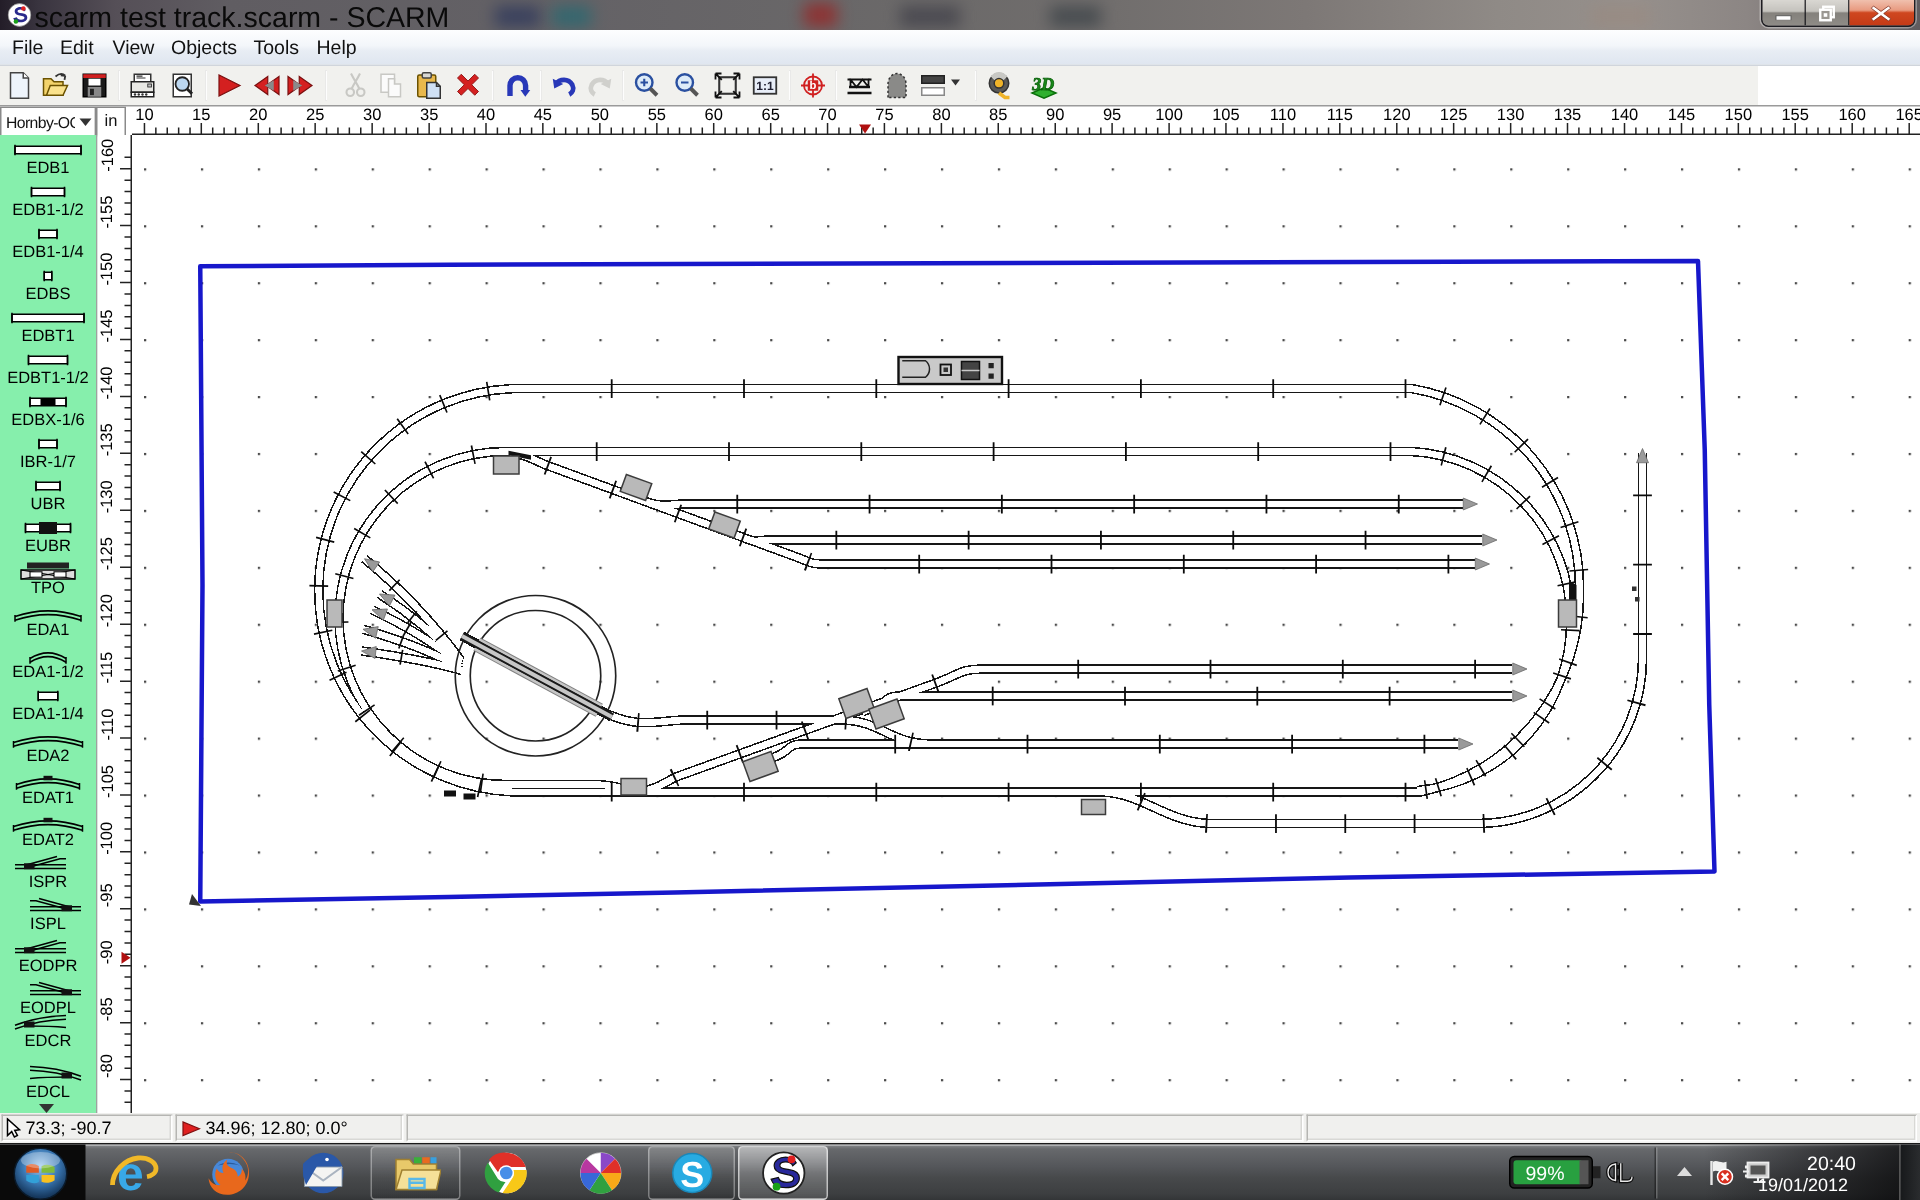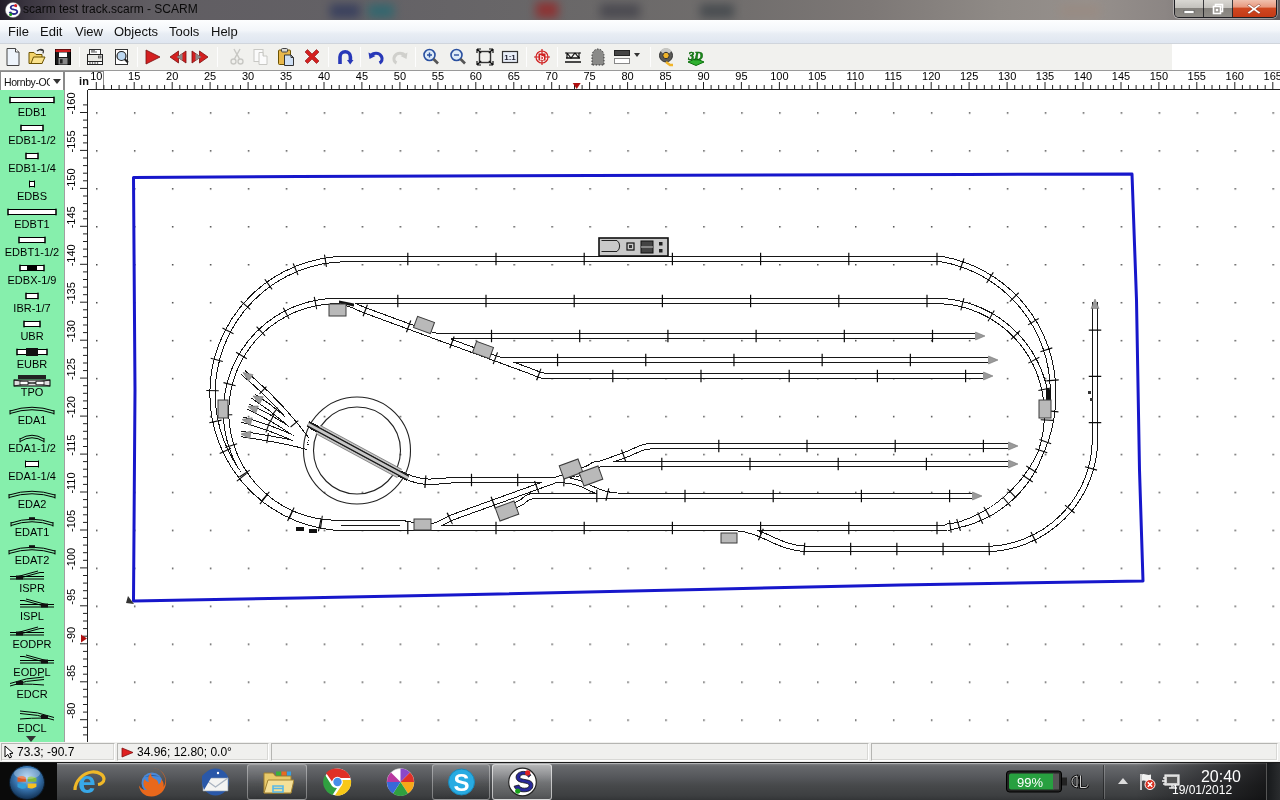--- a/index.html
+++ b/index.html
@@ -1,31 +1,31 @@
 <!DOCTYPE html>
 <html><head><meta charset="utf-8"><style>
 *{margin:0;padding:0;box-sizing:border-box}
 html,body{width:1280px;height:800px;overflow:hidden;font-family:"Liberation Sans",sans-serif;background:#fff}
 #titlebar{position:absolute;left:0;top:0;width:1280px;height:20px;background:linear-gradient(90deg,#231d28 0%,#39343f 2%,#554f57 6%,#605d62 12%,#646266 30%,#6b6969 48%,#716e6d 58%,#7d7876 68%,#8f8a86 78%,#96908c 85%,#8c8684 91%,#746f70 96%,#5f5b5e 100%);overflow:hidden}
 #titlebar .blob{position:absolute;filter:blur(5px);opacity:.65}
 #ticon{position:absolute;left:5px;top:2px}
-#ttext{position:absolute;left:23px;top:2px;font-size:12px;color:#0a0a0a}
+#ttext{position:absolute;left:23px;top:2px;font-size:19px;color:#0a0a0a}
 #winbtns{position:absolute;right:3px;top:0;width:103px;height:18px;display:flex;border:1px solid #1d1d22;border-top:none;border-radius:0 0 5px 5px;overflow:hidden;box-shadow:0 0 0 1px rgba(255,255,255,.35)}
 .wb{flex:1;background:linear-gradient(#d9d7d2 0%,#c4c2bd 45%,#84817c 50%,#8f8c87 100%);position:relative;border-right:1px solid rgba(20,20,25,.8)}
 .wb:last-child{border-right:none;flex:1.55;background:linear-gradient(#f0c0ae 0%,#e89a80 40%,#cf4720 50%,#c43a16 100%)}
 .wb svg{position:absolute;left:50%;top:50%;transform:translate(-50%,-50%)}
 #menubar{position:absolute;left:0;top:20px;width:1280px;height:24px;background:linear-gradient(#fdfeff 0%,#f3f6fa 45%,#e8edf4 60%,#dfe6f0 100%);border-bottom:1px solid #d0d5dc;color:#111;font-size:13px}
 #menubar span{position:absolute;top:4px}
 #toolbar{position:absolute;left:0;top:44px;width:1172px;height:26px;background:#f1f1ee}
 #toolbar svg{position:absolute;top:3px}
 .tsep{position:absolute;top:3px;width:1px;height:20px;background:#b9b9b6;border-right:1px solid #fdfdfd}
 #rulrow{position:absolute;left:0;top:70px;width:1280px;height:20px;background:#fff;border-top:1px solid #9a9a9a}
 #combo{position:absolute;left:0;top:0;width:64px;height:20px;background:#fff;border:1px solid #8a8a8a;font-size:10.5px;letter-spacing:-0.4px;color:#111;line-height:18px;white-space:nowrap;overflow:hidden}
 #combo .arr{position:absolute;right:2px;top:7px;z-index:2;width:0;height:0;border-left:4px solid transparent;border-right:4px solid transparent;border-top:5px solid #333}
-#inbox{position:absolute;left:64px;top:0;width:40px;height:20px;background:#fff;border:1px solid #8a8a8a;font-size:11px;font-weight:bold;color:#111;text-align:center;line-height:18px}
+#inbox{position:absolute;left:64px;top:0;width:20px;height:20px;background:#fff;border:1px solid #8a8a8a;font-size:11px;font-weight:normal;color:#111;text-align:center;line-height:18px}
 #sidebar{position:absolute;left:0;top:90px;width:65px;height:652px;background:#86efac;border-right:1px solid #a0a0a0;overflow:hidden}
 .sbi{position:absolute;left:0;width:64px;text-align:center}
 .sbi .lbl{font-size:11px;color:#000;margin-top:0px;line-height:11px}
 .sbi svg{display:block;margin:0 auto}
 #statusbar{position:absolute;left:0;top:742px;width:1280px;height:20px;background:#f0f0ee;font-size:12px;color:#000}
 .sp{position:absolute;top:1px;height:18px;border:1px solid #b5b5b2;border-right-color:#fff;border-bottom-color:#fff;box-shadow:inset -1px -1px 0 #d8d8d5}
 #taskbar{position:absolute;left:0;top:762px;width:1280px;height:38px;background:linear-gradient(#8a8c8f 0%,#67696c 8%,#54565a 40%,#47494b 60%,#3d3f41 88%,#333537 100%);border-top:1px solid #1a1a1a}
 #taskbar::before{content:"";position:absolute;left:0;top:0;width:1280px;height:1px;background:rgba(255,255,255,.35)}
 .tbtn{position:absolute;top:1px;height:36px;border-radius:3px;border:1px solid rgba(255,255,255,.35);background:linear-gradient(rgba(255,255,255,.18),rgba(255,255,255,.05) 50%,rgba(0,0,0,.08))}
 .tico{position:absolute;top:3px}
@@ -458,21 +458,21 @@
       </svg>
       <div class="lbl">EDBT1-1/2</div>
     </div>
 <div class="sbi" style="top:172px">
       <svg width="56" height="13">
         <rect x="16.0" y="3.5" width="24" height="5" fill="#fff" stroke="#000" stroke-width="1"></rect>
         <line x1="16.0" y1="2.5" x2="16.0" y2="9.5" stroke="#000"></line>
         <line x1="40.0" y1="2.5" x2="40.0" y2="9.5" stroke="#000"></line>
         <rect x="23.0" y="3.5" width="10" height="5" fill="#000"></rect>
       </svg>
-      <div class="lbl">EDBX-1/9</div>
+      <div class="lbl">EDBX-1/6</div>
     </div>
 <div class="sbi" style="top:200px">
       <svg width="56" height="13">
         <rect x="22.0" y="3.5" width="12" height="5" fill="#fff" stroke="#000" stroke-width="1"></rect>
         <line x1="22.0" y1="2.5" x2="22.0" y2="9.5" stroke="#000"></line>
         <line x1="34.0" y1="2.5" x2="34.0" y2="9.5" stroke="#000"></line>
       </svg>
       <div class="lbl">IBR-1/7</div>
     </div>
 <div class="sbi" style="top:228px">
@@ -1004,17 +1004,17 @@
 <path d="M4 2.5 C 7 1 9 4 13 2.5 L13 9 C 9 10.5 7 7.5 4 9 Z" fill="#f0f0f0"></path>
 <circle cx="12" cy="12.5" r="5" fill="#d83020" stroke="#fff" stroke-width="1"></circle>
 <path d="M9.8 10.3 L14.2 14.7 M14.2 10.3 L9.8 14.7" stroke="#fff" stroke-width="1.6"></path>
 </svg>
 <svg style="position:absolute;right:99px;top:10px" width="20" height="18" viewBox="0 0 20 18">
 <rect x="4" y="2" width="14" height="10" fill="#ccc" stroke="#eee" stroke-width="1.2"></rect>
 <rect x="6" y="4" width="10" height="6" fill="#555"></rect>
 <path d="M8 15 h8 M11 12 v3" stroke="#eee" stroke-width="1.4"></path>
 <path d="M1 8 h4 M3 4 v2 M3 10 v2" stroke="#eee" stroke-width="1.4"></path>
 </svg>
-<div style="position:absolute;right:24px;top:5px;width:70px;text-align:center;font-size:16px">20:40</div>
+<div style="position:absolute;right:24px;top:5px;width:70px;text-align:center;font-size:13px">20:40</div>
 <div style="position:absolute;right:10px;top:20px;width:98px;text-align:left;font-size:12px">19/01/2012</div>
 <div style="position:absolute;right:0;top:0;width:14px;height:38px;background:linear-gradient(90deg,#17191b,#2a2c2e);border-left:1px solid #555"></div>
 </div>
   </div>
 
 </body></html>

